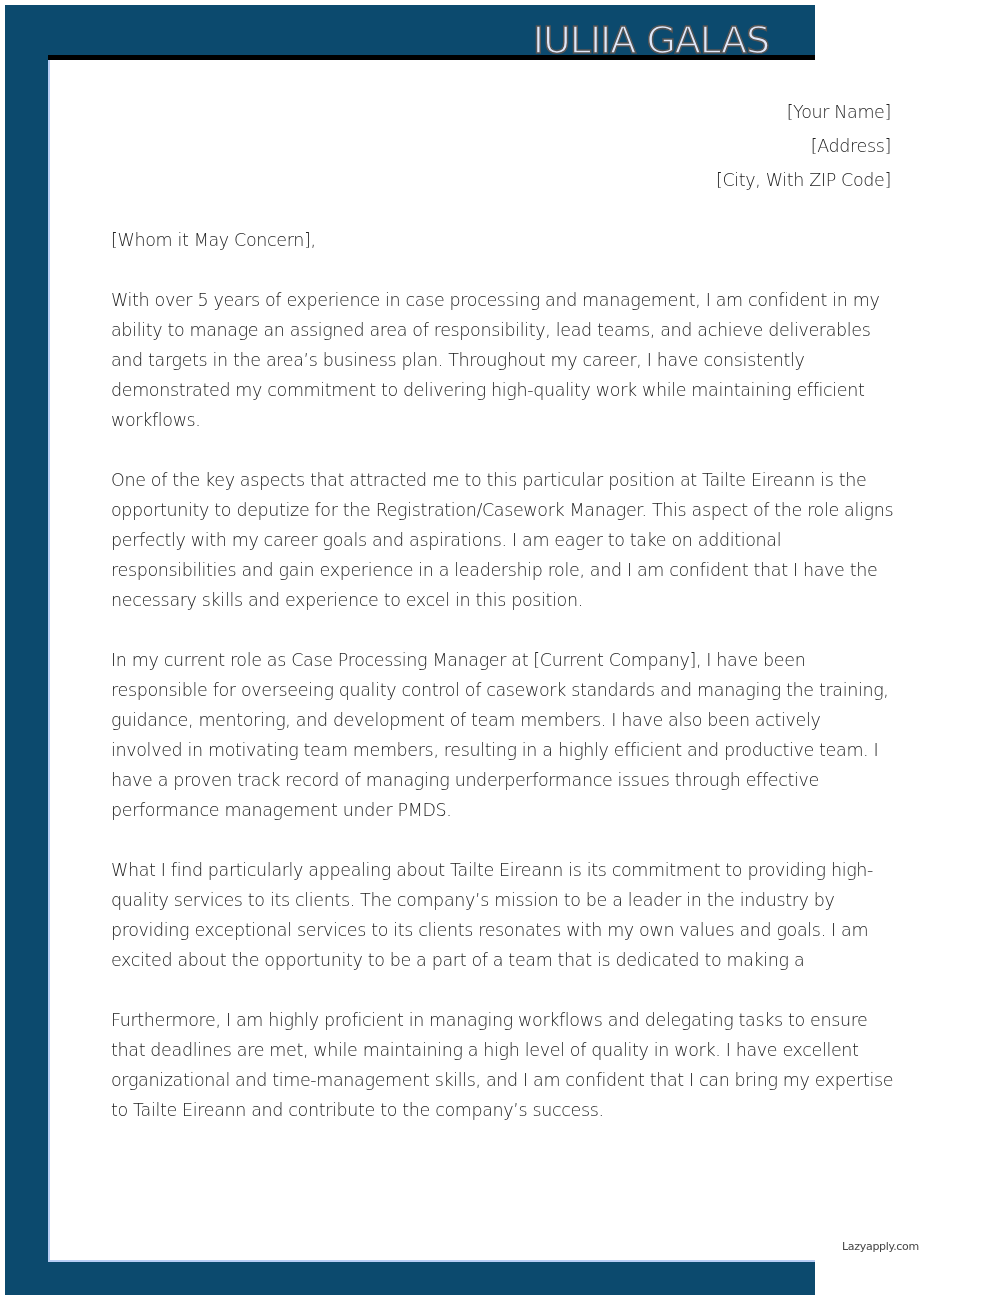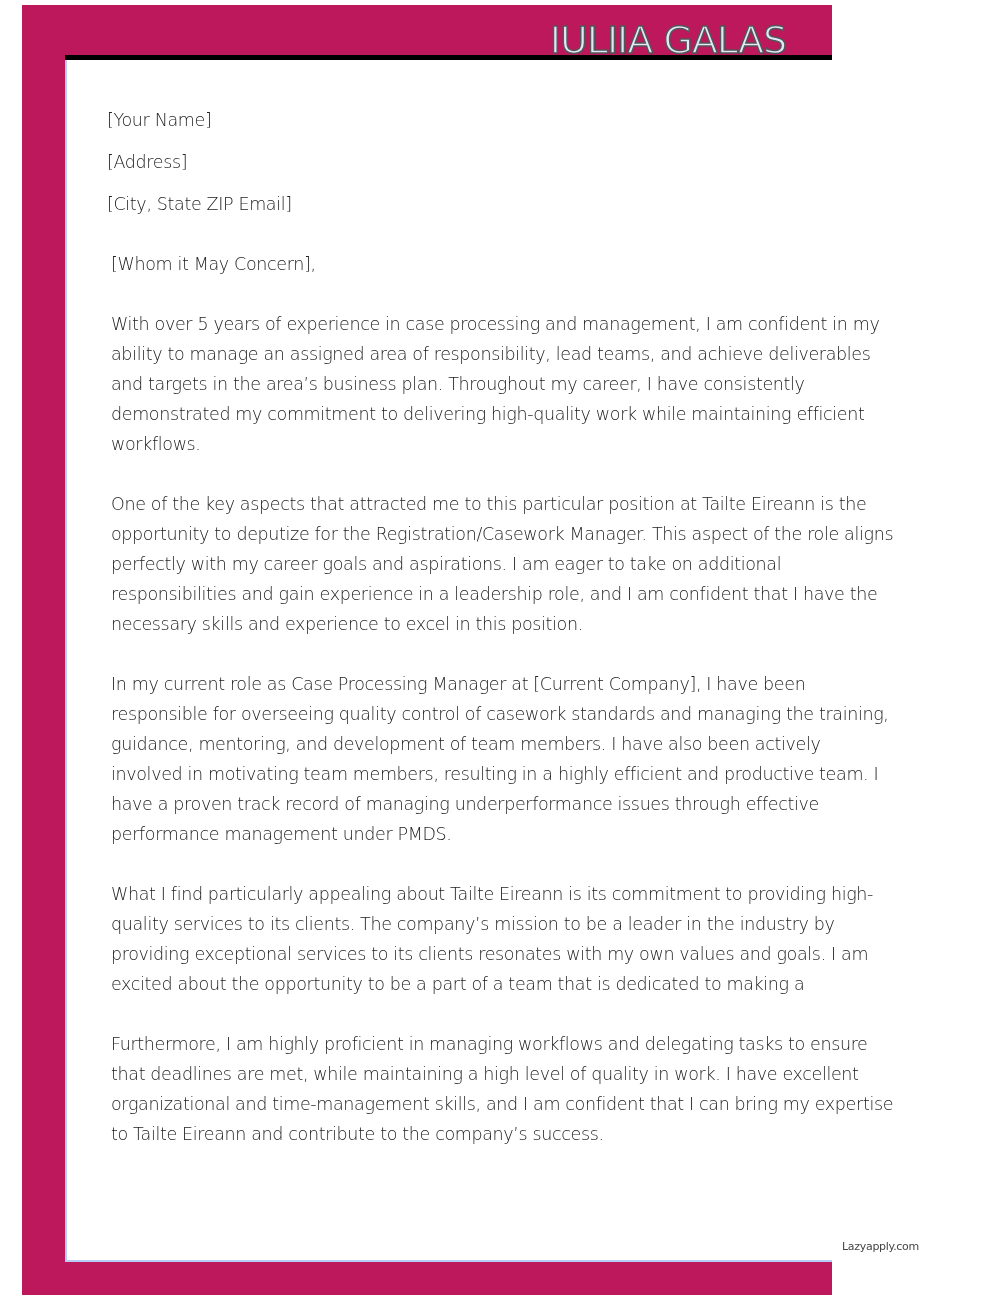--- a/index.html
+++ b/index.html
@@ -1,59 +1,59 @@
 <!DOCTYPE html>
 <html><head>
 <meta charset="utf-8">
 <style>
   html, body { margin: 0; padding: 0; background: #ffffff; }
   body { width: 996px; height: 1300px; position: relative; overflow: hidden; }
   .frame {
-    position: absolute; left: 22px; top: 5px; width: 810px; height: 1290px;
-    background: #be185d; overflow: hidden;
+    position: absolute; left: 5px; top: 5px; width: 810px; height: 1290px;
+    background: #0c4a6e; overflow: hidden;
   }
   .name {
     position: absolute; right: 46px; top: 12px;
     font-family: "DejaVu Sans", sans-serif; font-size: 38px; letter-spacing: -1px;
     color: #e0e8fa; -webkit-text-stroke: 1.5px #555; line-height: 46px;
   }
   .topbar {
     position: absolute; left: 43px; top: 50px; width: 900px; height: 5px; background: #000;
   }
   .card {
     position: absolute; left: 43px; top: 55px; width: 897px; height: 1200px;
     background: #ffffff; border: 2px solid #b8cdf5; border-top: none;
   }
   .content {
     position: absolute; left: 95px; top: 93px; width: 800px;
     font-family: "DejaVu Sans", sans-serif; font-size: 17.5px; line-height: 30px;
     color: #222; letter-spacing: -0.35px; font-weight: 300;
   }
   .content p { margin: 0 0 30px 16px; }
   .content .addr { margin: 0 0 30px 0; }
-  .content .addr div { margin: 12px; }
+  .content .addr div { margin: 4px; text-align: right; }
   .watermark {
     position: absolute; left: 842px; top: 1240px;
     font-family: "DejaVu Sans", sans-serif; font-size: 11px; color: #444; letter-spacing: -0.3px;
   }
 </style>
 </head>
 <body>
 
 <div class="frame">
   <div class="name">IULIIA GALAS</div>
   <div class="topbar"></div>
   <div class="card"></div>
 </div>
 
 <div class="content">
   <div class="addr">
     <div>[Your Name]</div>
     <div>[Address]</div>
-    <div>[City, State ZIP Email]</div>
+    <div>[City, With ZIP Code]</div>
   </div>
   <p>[Whom it May Concern],</p>
   <p>With over 5 years of experience in case processing and management, I am confident in my ability to manage an assigned area of responsibility, lead teams, and achieve deliverables and targets in the area’s business plan. Throughout my career, I have consistently demonstrated my commitment to delivering high-quality work while maintaining efficient workflows.</p>
   <p>One of the key aspects that attracted me to this particular position at Tailte Eireann is the opportunity to deputize for the Registration/Casework Manager. This aspect of the role aligns perfectly with my career goals and aspirations. I am eager to take on additional responsibilities and gain experience in a leadership role, and I am confident that I have the necessary skills and experience to excel in this position.</p>
   <p>In my current role as Case Processing Manager at [Current Company], I have been responsible for overseeing quality control of casework standards and managing the training, guidance, mentoring, and development of team members. I have also been actively involved in motivating team members, resulting in a highly efficient and productive team. I have a proven track record of managing underperformance issues through effective performance management under PMDS.</p>
   <p>What I find particularly appealing about Tailte Eireann is its commitment to providing high-quality services to its clients. The company’s mission to be a leader in the industry by providing exceptional services to its clients resonates with my own values and goals. I am excited about the opportunity to be a part of a team that is dedicated to making a</p>
   <p>Furthermore, I am highly proficient in managing workflows and delegating tasks to ensure that deadlines are met, while maintaining a high level of quality in work. I have excellent organizational and time-management skills, and I am confident that I can bring my expertise to Tailte Eireann and contribute to the company’s success.</p>
 </div>
 
 <div class="watermark">Lazyapply.com</div>

